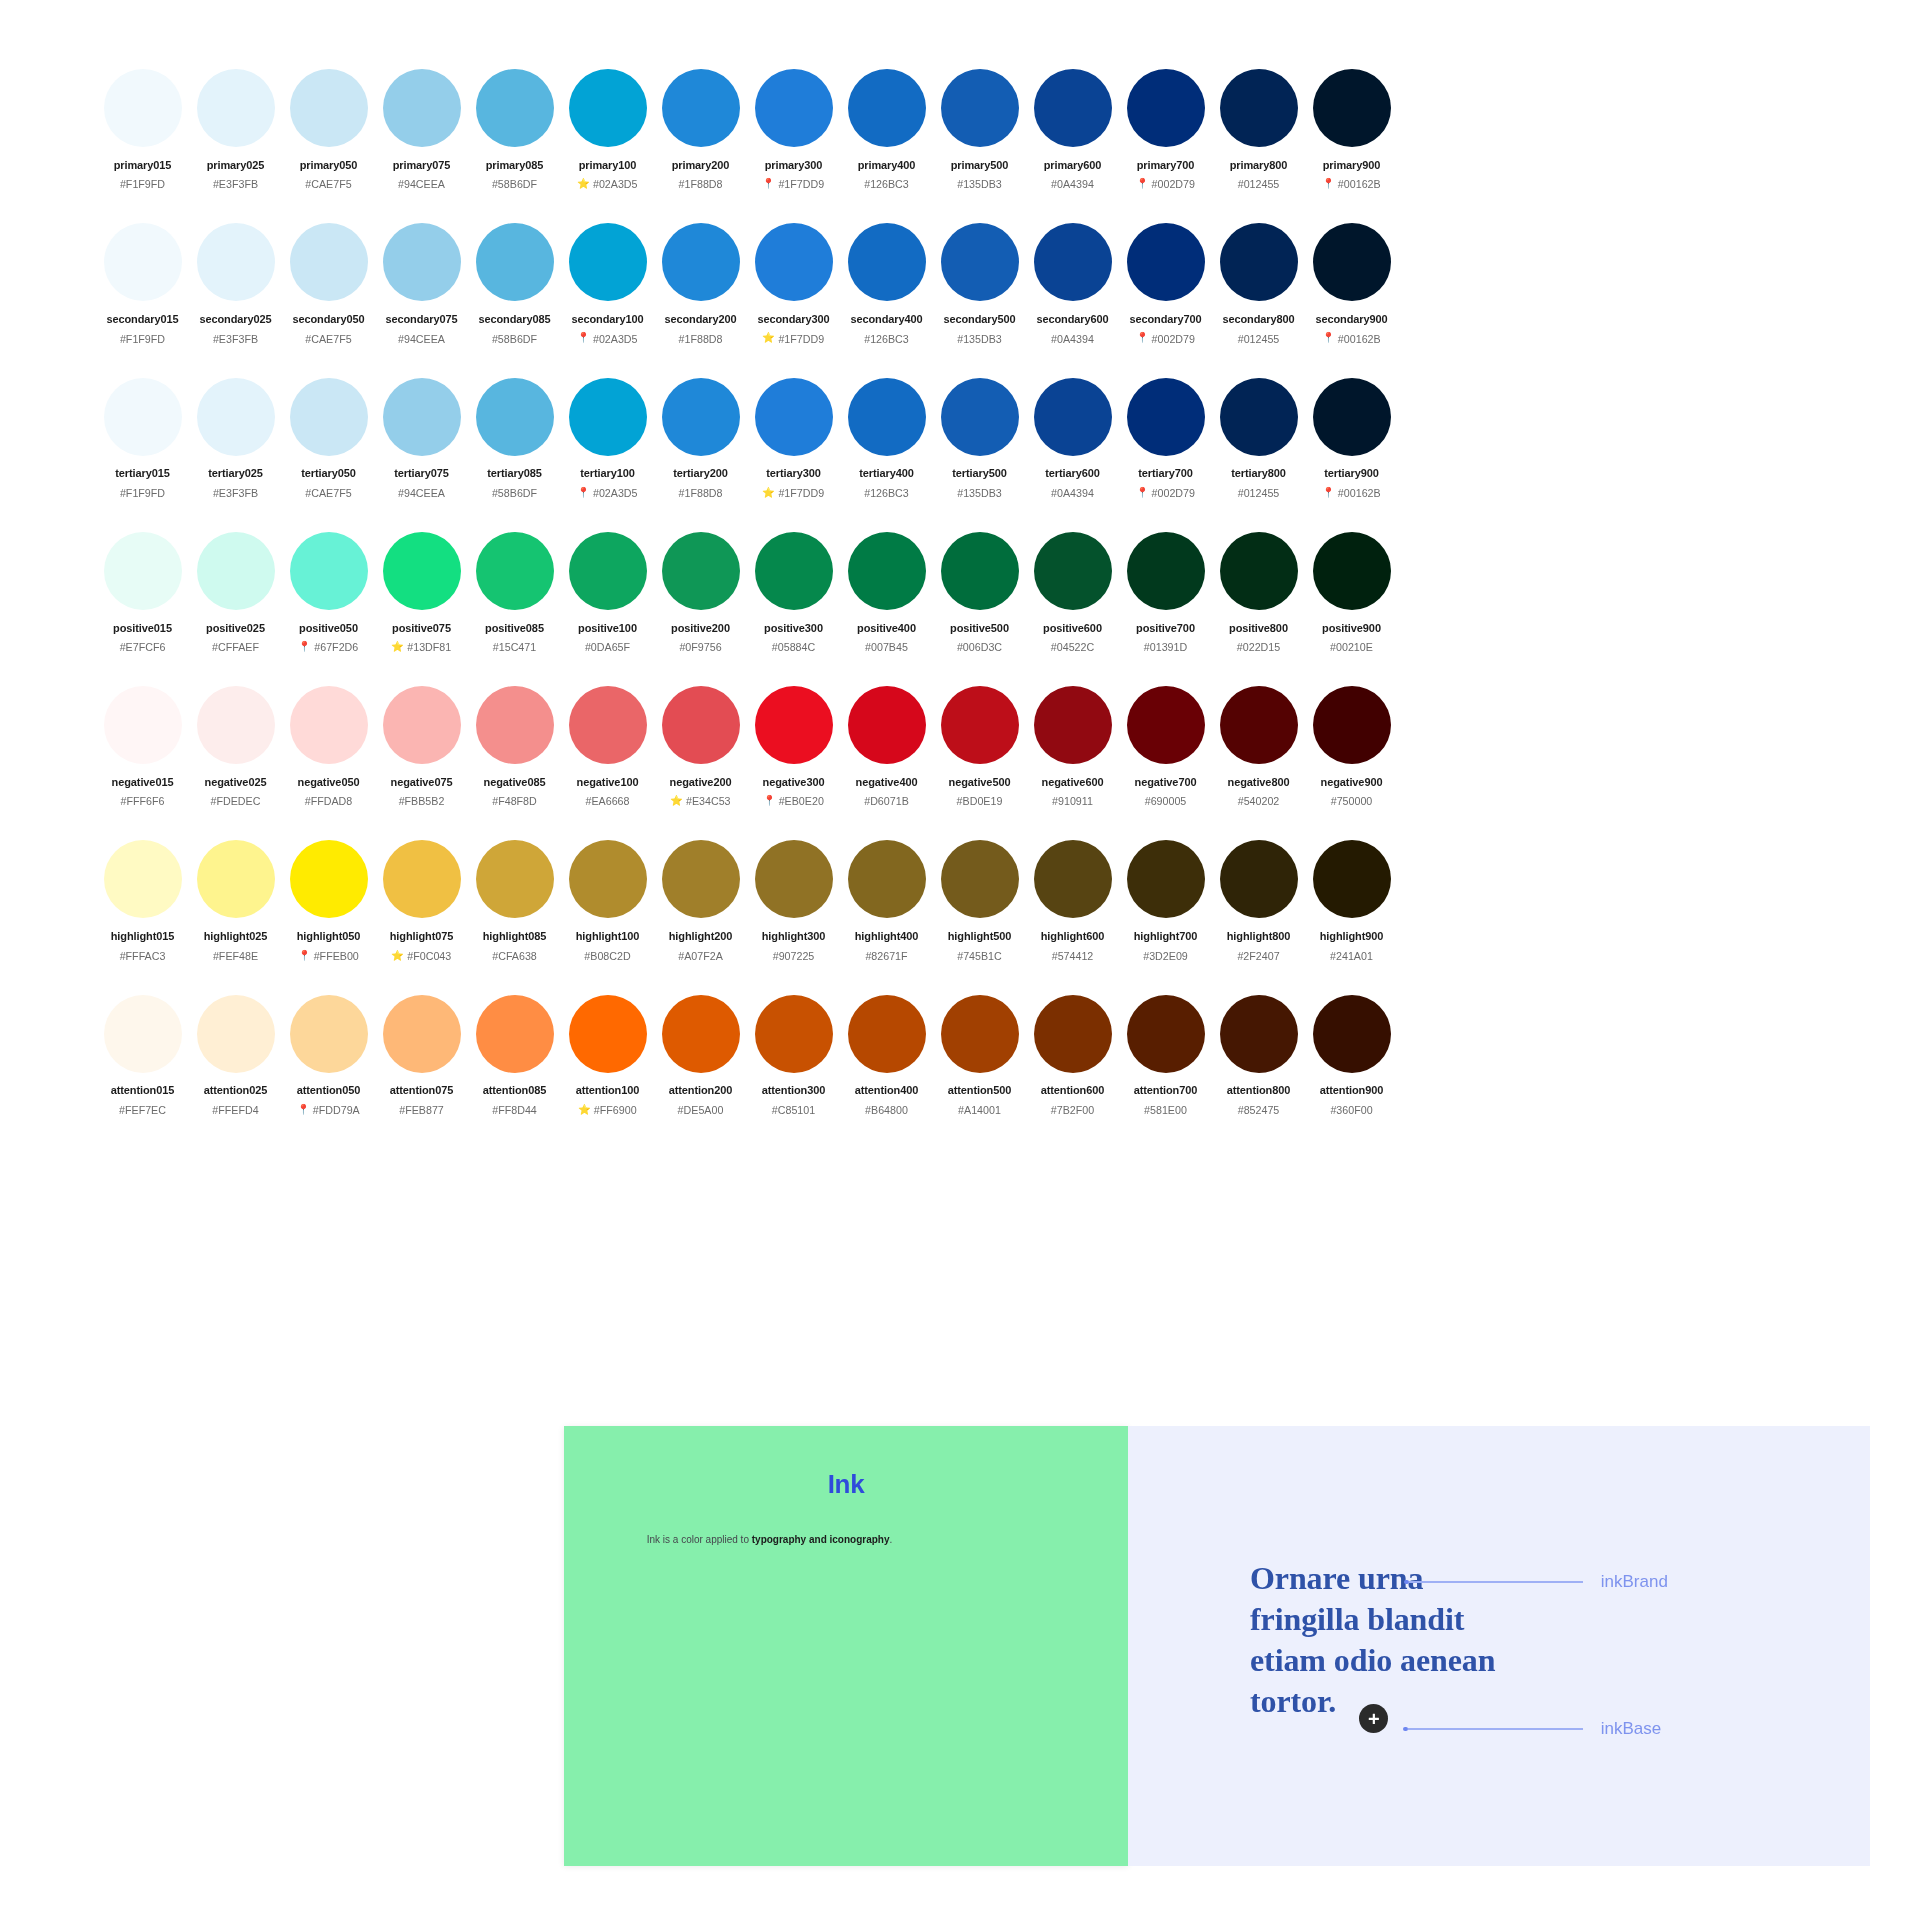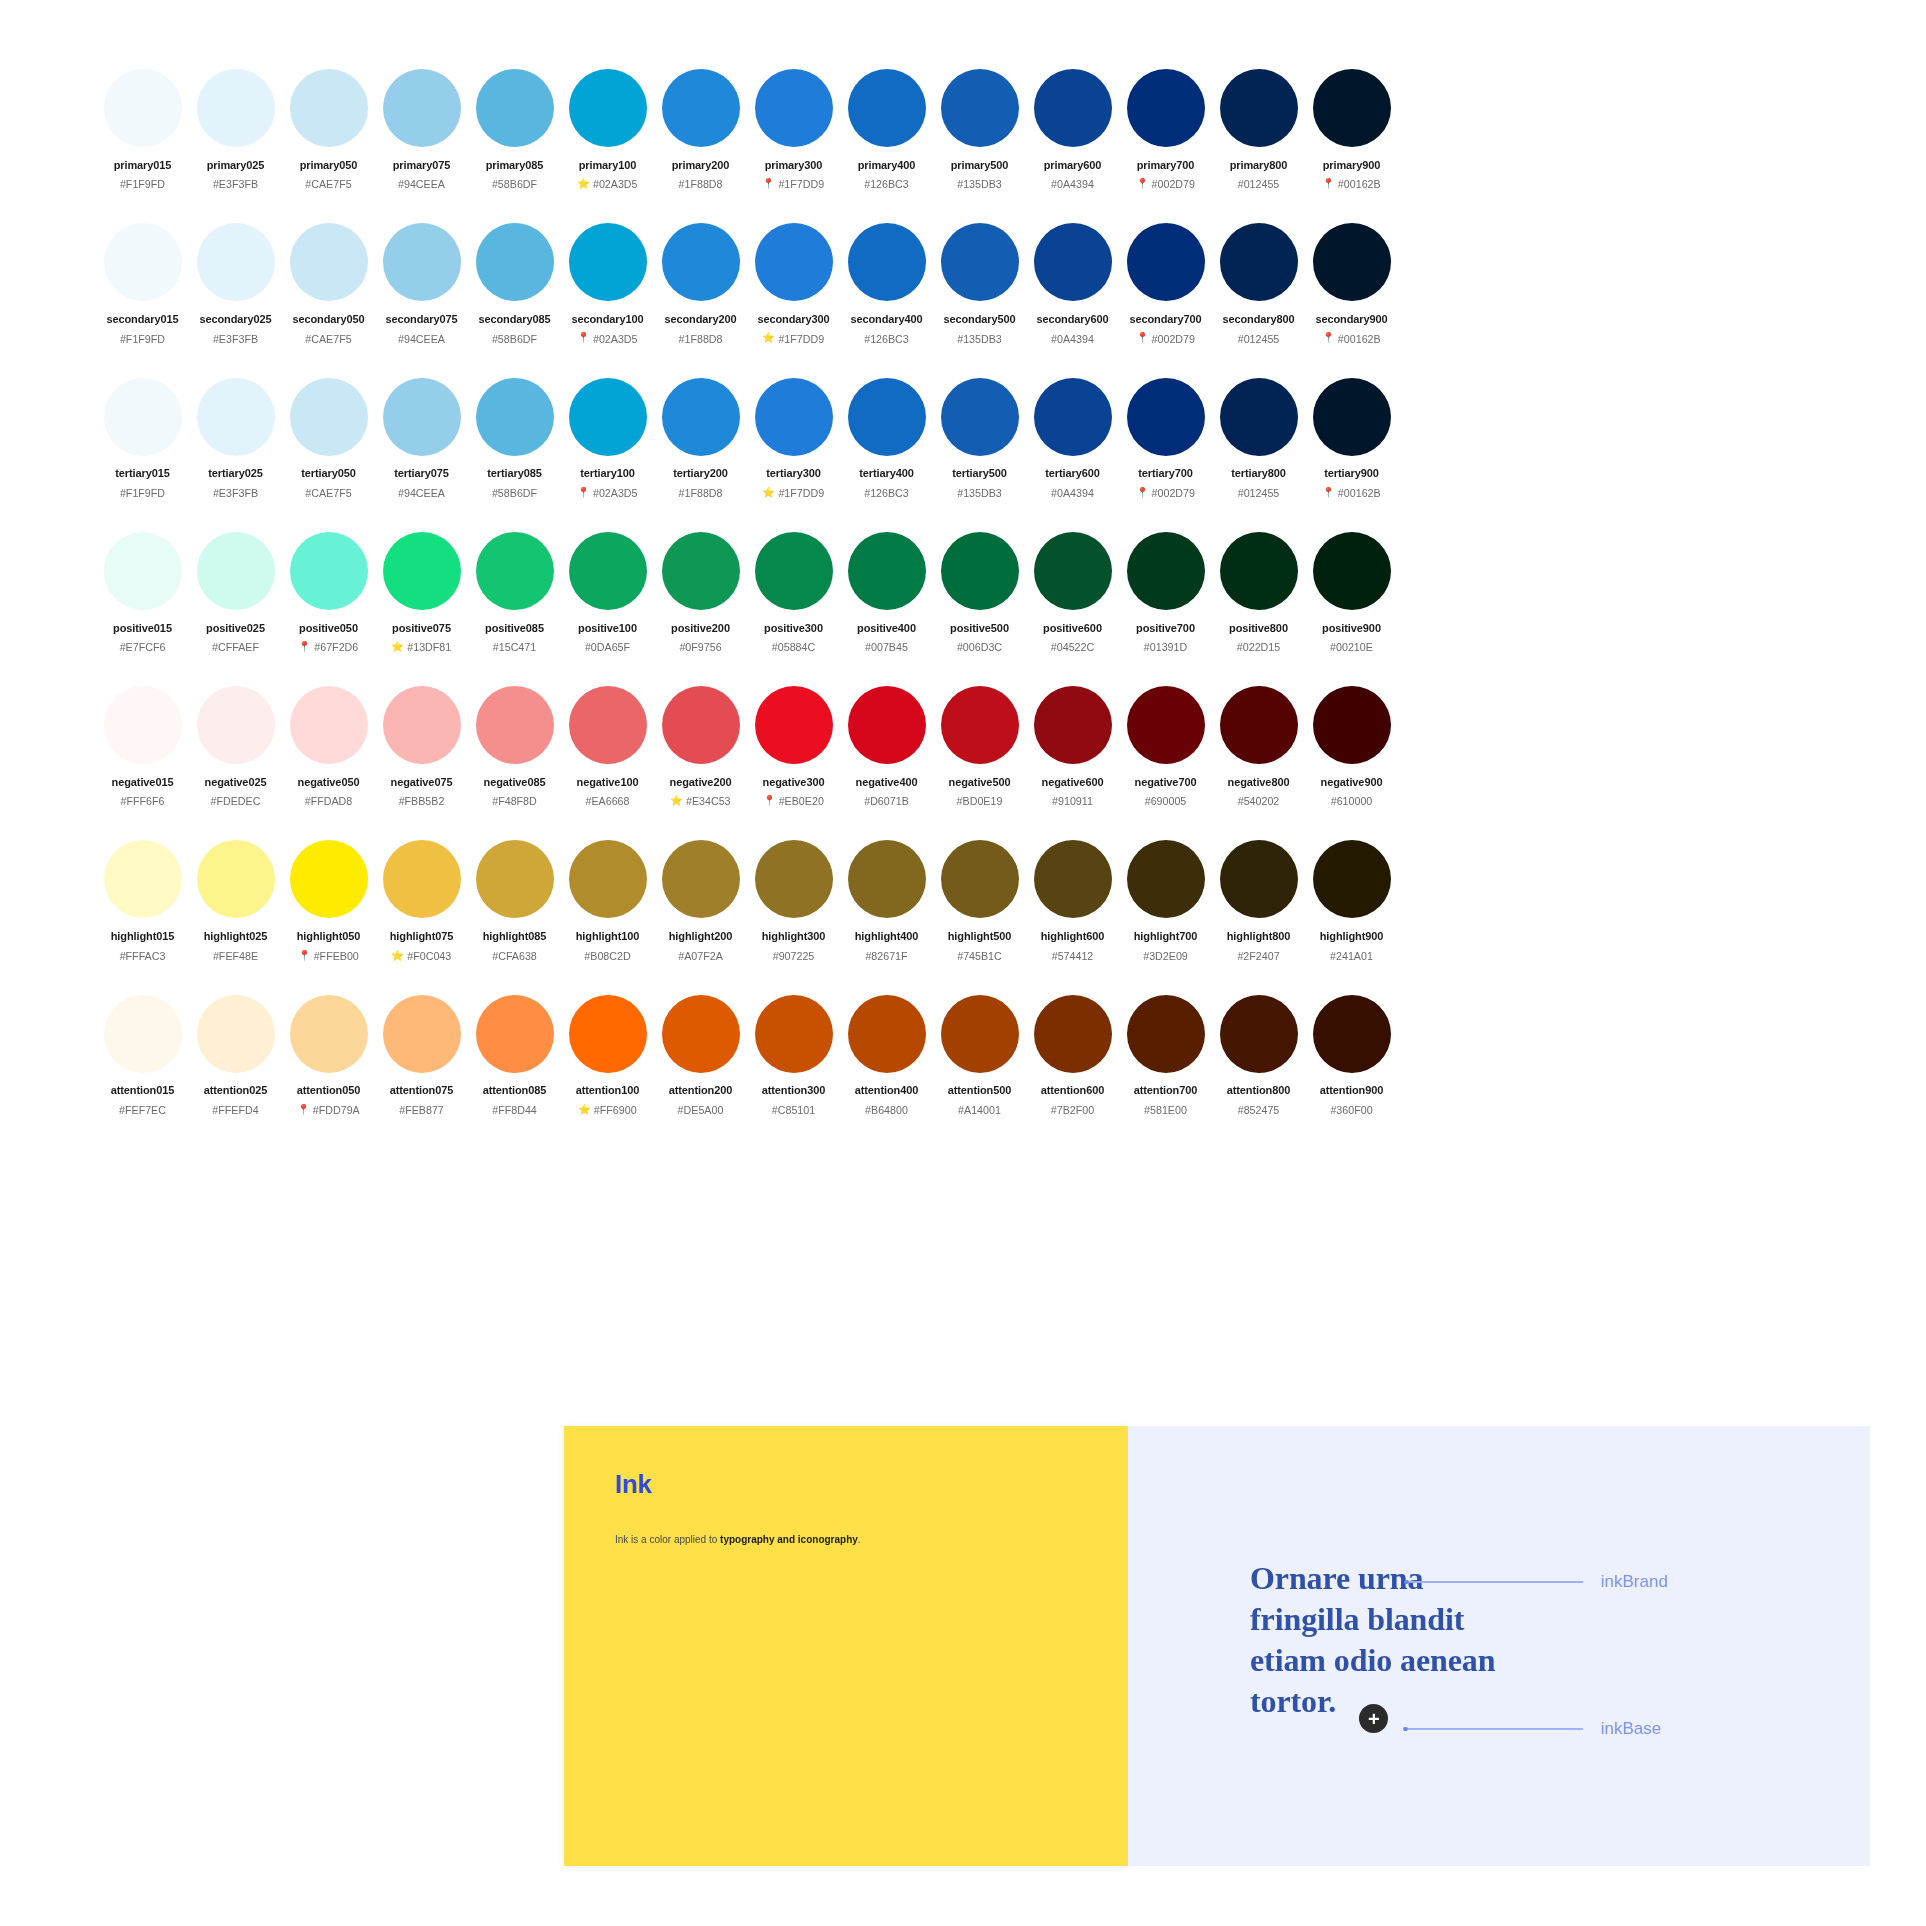--- a/index.html
+++ b/index.html
@@ -66,24 +66,25 @@
   #ink-section {
     position: absolute;
     left: 564px;
     top: 1426px;
     width: 1306px;
     height: 440px;
     display: flex;
   }
   #ink-card {
     width: 564px;
-    background: #fde047;
+    background: #86efac;
     box-shadow: 0 1.4px 6.9px rgba(0,0,0,0.09);
     box-sizing: border-box;
     padding: 43px 51px;
+    text-align: center;
   }
   #ink-title {
     font-size: 26px;
     font-weight: 700;
     color: #2f4bdb;
     margin: 0 0 32px 0;
     letter-spacing: -0.3px;
   }
   .ink-para {
     font-size: 10px;
@@ -662,21 +663,21 @@
         <div class="chip" style="background: rgb(84, 2, 2);"></div>
         <div class="sw-name">negative800</div>
         <div class="sw-hexline">
           <span>#540202</span>
         </div>
       </div>
       <div class="swatch">
         <div class="chip" style="background: rgb(65, 0, 0);"></div>
         <div class="sw-name">negative900</div>
         <div class="sw-hexline">
-          <span>#610000</span>
+          <span>#750000</span>
         </div>
       </div>
     </div>
     <div class="ramp">
       <div class="swatch">
         <div class="chip" style="background: rgb(255, 250, 195);"></div>
         <div class="sw-name">highlight015</div>
         <div class="sw-hexline">
           <span>#FFFAC3</span>
         </div>

